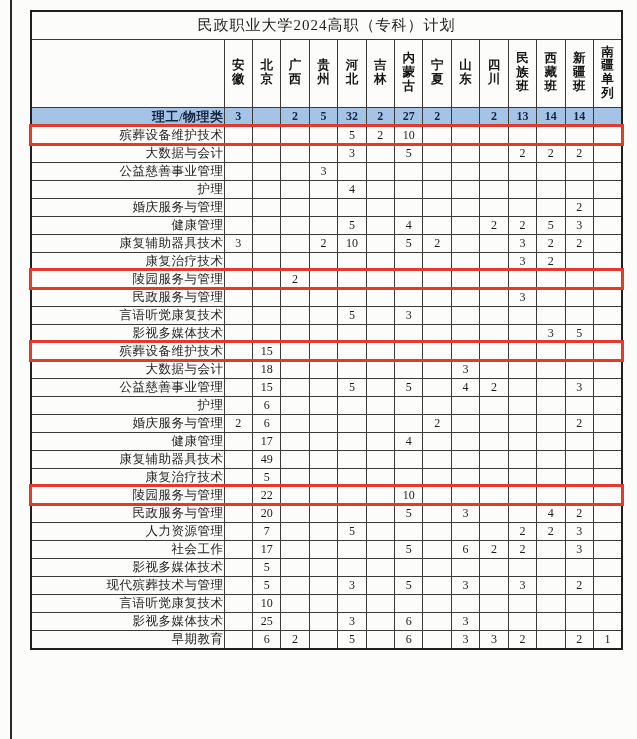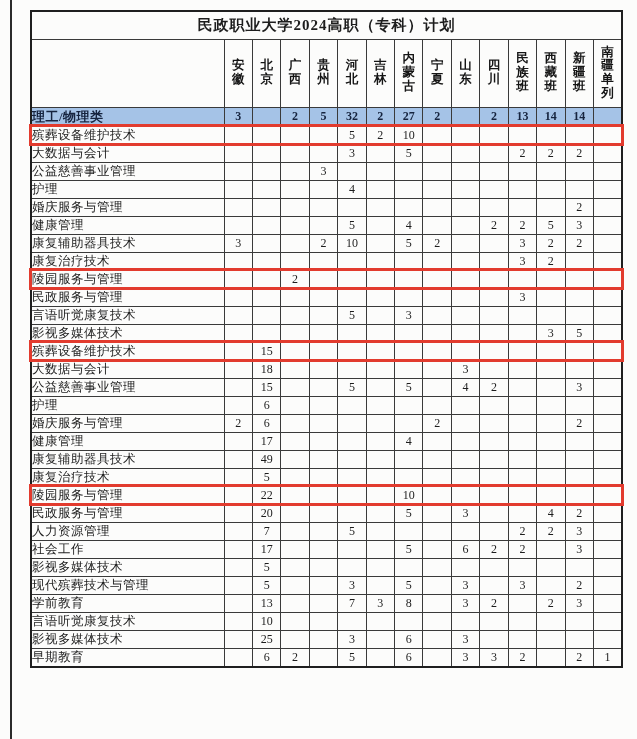--- a/index.html
+++ b/index.html
@@ -26,21 +26,21 @@
   table.plan col.label-col { width:193px; }
   table.plan th, table.plan td {
     border:1px solid #3a3a3a;
     color:#1d1d1d;
     overflow:hidden;
     white-space:nowrap;
   }
   th.title-cell {
     height:28px;
     font-size:15px;
-    font-weight:bold;
+    font-weight:normal;
     text-align:center;
     letter-spacing:1px;
     border-bottom:2px solid #1f1f1f;
     color:#111;
   }
   tr.header-row th {
     height:68px;
     vertical-align:middle;
     text-align:center;
     font-size:12.5px;
@@ -49,21 +49,21 @@
     padding:0;
     color:#151515;
   }
   tbody tr { height:17.86px; }
   tbody td {
     font-size:12px;
     text-align:center;
     padding:0;
   }
   tbody td.label {
-    text-align:left;
+    text-align:right;
     padding-left:0;
     font-size:12.5px;
     letter-spacing:0.5px;
   }
   tr.section td {
     background:#a5c3e7;
     font-weight:bold;
     color:#16243f;
   }
   tr.section td.label { font-size:13px; }
@@ -557,37 +557,20 @@
           <td>5</td>
           <td></td>
           <td>3</td>
           <td></td>
           <td>3</td>
           <td></td>
           <td>2</td>
           <td></td>
         </tr>
         <tr>
-          <td class="label">学前教育</td>
-          <td></td>
-          <td>13</td>
-          <td></td>
-          <td></td>
-          <td>7</td>
-          <td>3</td>
-          <td>8</td>
-          <td></td>
-          <td>3</td>
-          <td>2</td>
-          <td></td>
-          <td>2</td>
-          <td>3</td>
-          <td></td>
-        </tr>
-        <tr>
           <td class="label">言语听觉康复技术</td>
           <td></td>
           <td>10</td>
           <td></td>
           <td></td>
           <td></td>
           <td></td>
           <td></td>
           <td></td>
           <td></td>

